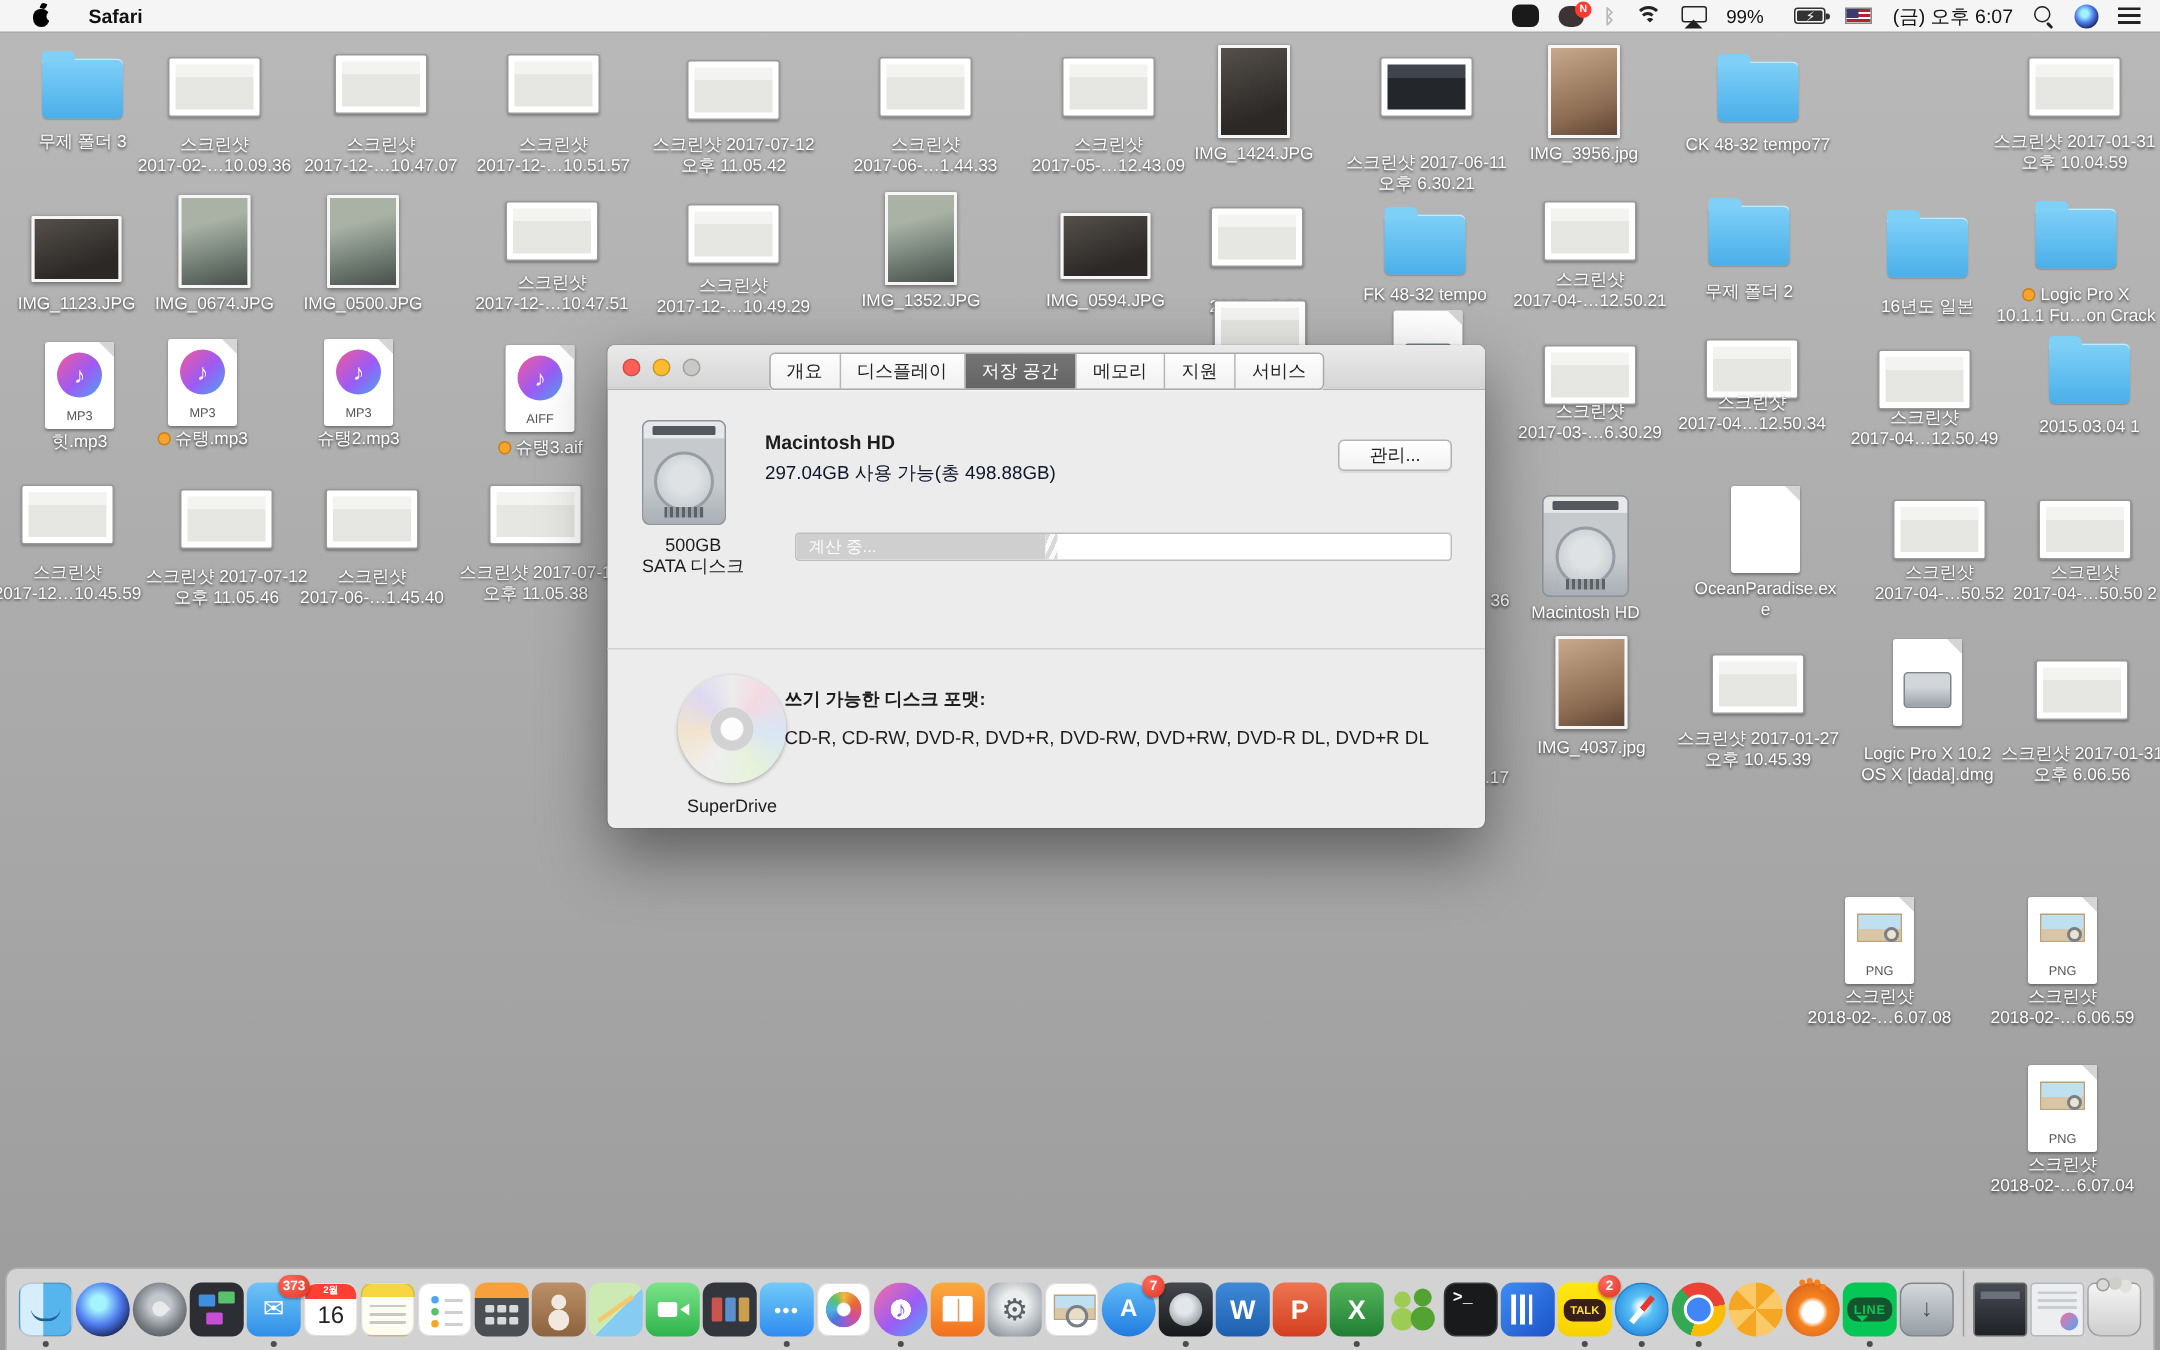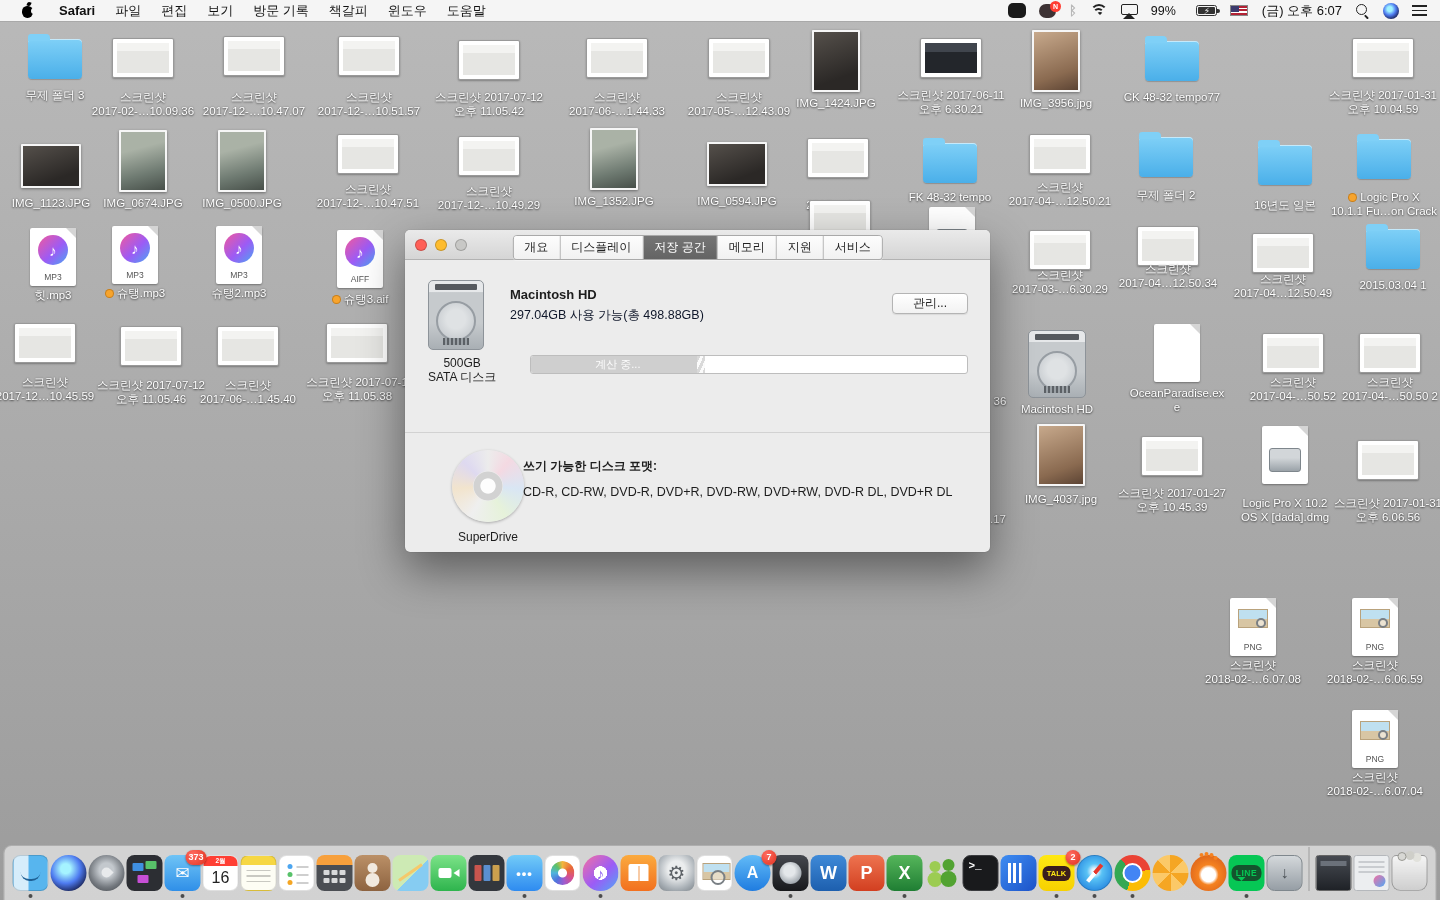--- a/index.html
+++ b/index.html
@@ -225,21 +225,20 @@
 <body>
 
 <div id="menubar">
   <div class="left">
     <span class="st">
         <span class="apple">
           <i></i>
         </span>
       </span>
     <span class="appname">Safari</span>
-    <span id="menu-items"><span class="menu-item">파일</span><span class="menu-item">편집</span><span class="menu-item">보기</span><span class="menu-item">방문 기록</span><span class="menu-item">책갈피</span><span class="menu-item">윈도우</span><span class="menu-item">도움말</span></span>
   </div>
   <div class="right" id="status-area">
       <span class="st">
         <span class="mb-line"></span>
       </span>
       <span class="st">
         <span class="mb-chat">
           <span class="nb">N</span>
         </span>
       </span>
@@ -330,21 +329,21 @@
       </div>
     </div>
     <div class="desk-icon" style="left: 788px; top: 28px;">
       <div class="t-photo dark"></div>
       <div class="desk-label" style="top: 68px;">
         <div>IMG_1424.JPG</div>
       </div>
     </div>
     <div class="desk-icon" style="left: 903px; top: 30px;">
       <div class="t-shot dark"></div>
-      <div class="desk-label" style="top: 58px;">
+      <div class="desk-label" style="top: 72px;">
         <div>스크린샷 2017-06-11</div>
         <div>오후 6.30.21</div>
       </div>
     </div>
     <div class="desk-icon" style="left: 1008px; top: 28px;">
       <div class="t-photo warm"></div>
       <div class="desk-label" style="top: 68px;">
         <div>IMG_3956.jpg</div>
       </div>
     </div>
@@ -666,21 +665,21 @@
         </div>
       <div class="disk-cap" id="drive-caption">
           <div>500GB</div>
           <div>SATA 디스크</div>
         </div>
     </div>
     <div class="disk-name">Macintosh HD</div>
     <div class="disk-avail">297.04GB 사용 가능(총 498.88GB)</div>
     <div class="manage-btn">관리...</div>
     <div class="pbar">
-      <div class="pfill" id="pfill" style="width: 38%; justify-content: center;">
+      <div class="pfill" id="pfill" style="width: 38%;">
           <span>계산 중...</span>
         </div>
       <div class="pstripe" id="pstripe" style="left: 38%;"></div>
     </div>
     <div class="divider"></div>
     <div class="cd-col">
       <div class="cd"></div>
       <div class="sd-cap">SuperDrive</div>
     </div>
     <div class="fmt-title">쓰기 가능한 디스크 포맷:</div>

